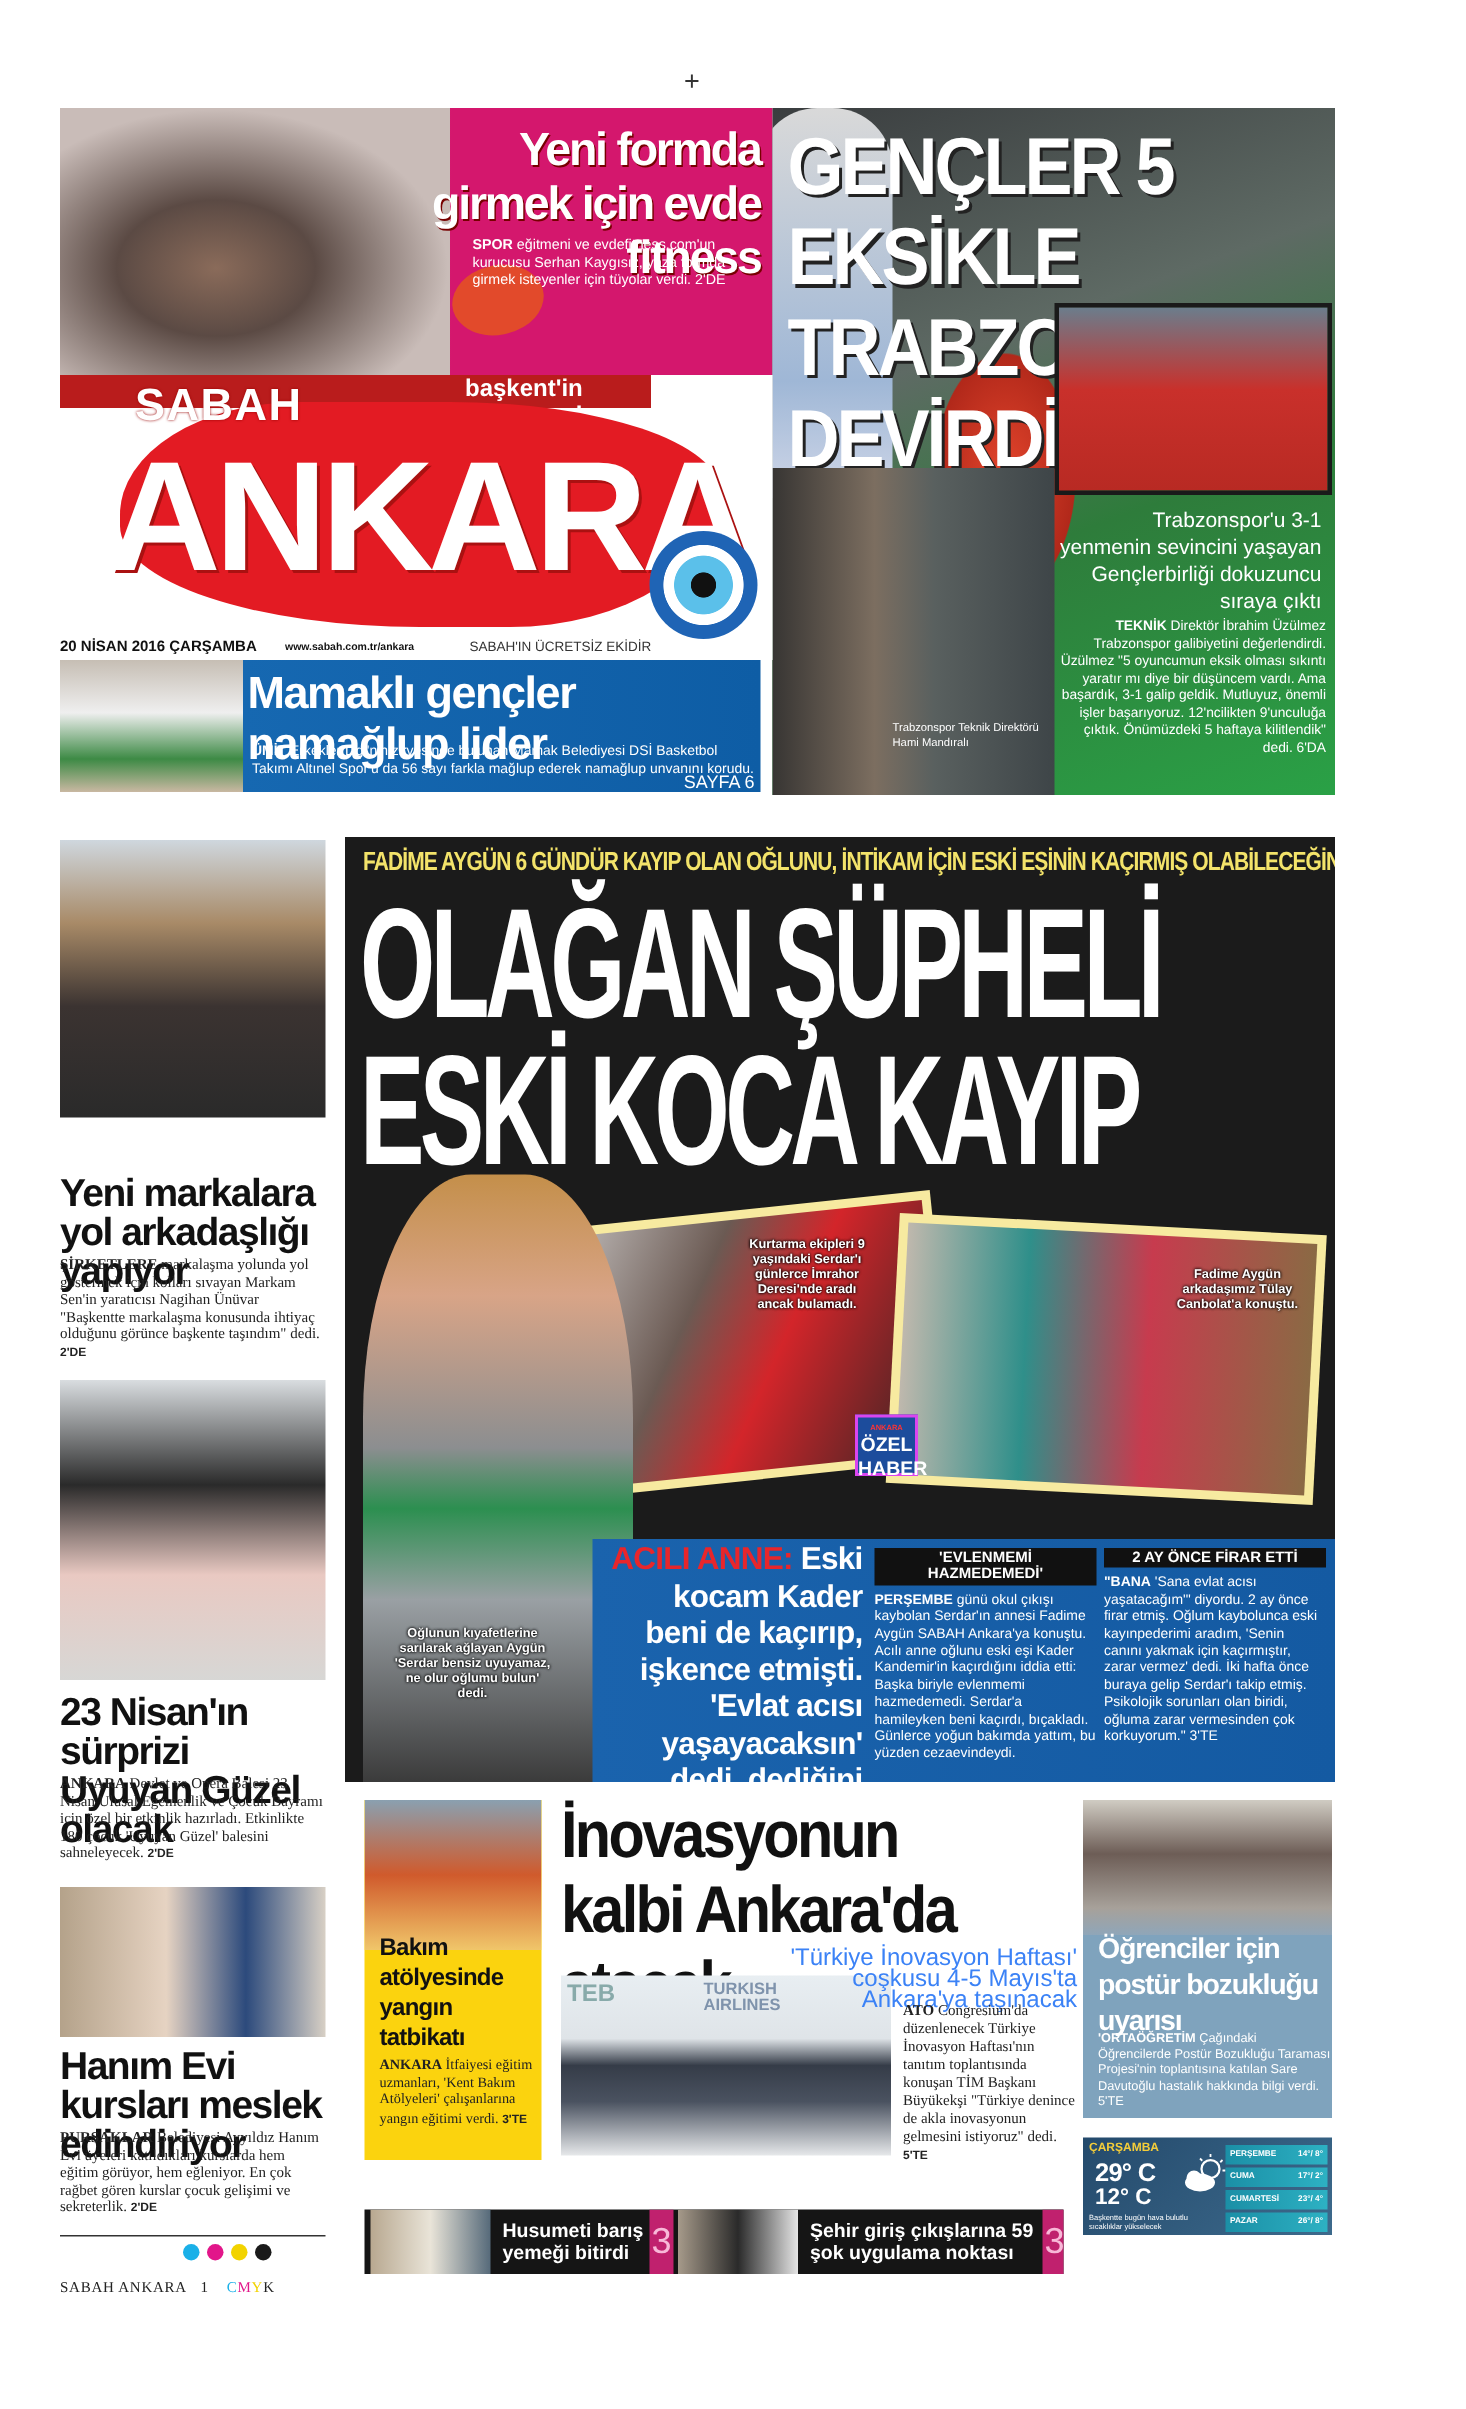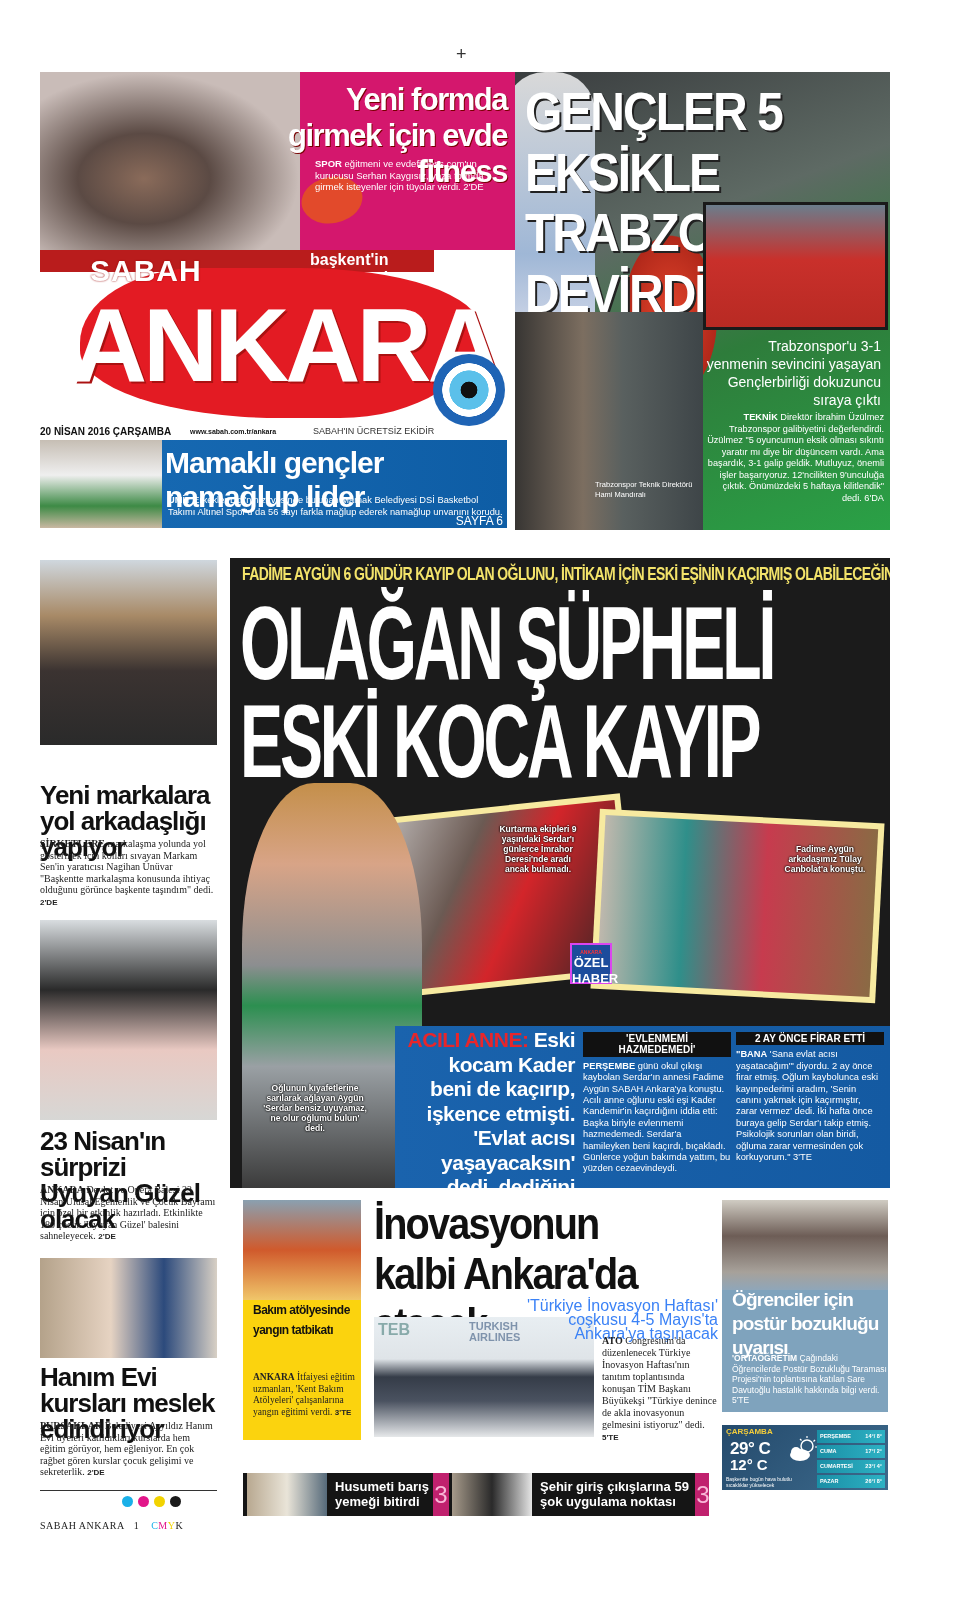--- a/index.html
+++ b/index.html
@@ -64,21 +64,21 @@
 #main .ozel small{display:block;font-size:5px;color:#f33;line-height:6px}
 #main .bluepanel{position:absolute;left:165px;top:468px;width:495px;height:162px;background:linear-gradient(90deg,#1a63ad 0%,#145aa2 100%)}
 #main .quote{position:absolute;left:175px;top:470px;width:170px;color:#fff;font-size:21px;line-height:24.5px;text-align:right;font-weight:bold;letter-spacing:-0.5px}
 #main .quote .red{color:#e8262b}
 #main .col{position:absolute;top:474px;width:148px;color:#fff;font-size:9.3px;line-height:11.4px}
 #main .col .tag{display:block;background:#111;color:#fff;font-weight:bold;font-size:10px;padding:1px 4px;margin-bottom:4px;text-align:center}
 #main .col b{font-weight:bold}
 
 #yangin{left:243px;top:1200px;width:118px;height:240px;background:#fbd30e;overflow:hidden}
 #yangin .ph{position:absolute;left:0;top:0;width:118px;height:100px;background:linear-gradient(180deg,#8aa0b0 0%,#d05a2c 50%,#f0c66a 100%)}
-#yangin h4{position:absolute;left:10px;top:100px;width:105px;font-size:12px;line-height:20px;font-weight:bold;letter-spacing:-0.5px;color:#111}
+#yangin h4{position:absolute;left:10px;top:89px;width:105px;font-size:16px;line-height:20px;font-weight:bold;letter-spacing:-0.5px;color:#111}
 #yangin p{position:absolute;left:10px;top:172px;width:105px;font-size:9.5px;line-height:11.6px;color:#222}
 #inov{left:370px;top:1195px;width:348px;height:255px}
 #inov h2{position:absolute;left:4px;top:4px;width:345px;font-size:44px;line-height:50px;font-weight:bold;letter-spacing:-2px;color:#111;transform:scaleX(0.9);transform-origin:left}
 #inov .sub{position:absolute;left:130px;top:104px;width:218px;font-size:16px;line-height:14px;color:#3b82f6;text-align:right}
 #inov .ph{position:absolute;left:4px;top:122px;width:220px;height:120px;background:linear-gradient(180deg,#e8eef2 0%,#dfe4e8 35%,#353c48 50%,#4a5260 70%,#e6e8ea 100%)}
 #inov p{position:absolute;left:232px;top:140px;width:118px;font-size:10px;line-height:12px;color:#222}
 #postur{left:722px;top:1200px;width:166px;height:212px;background:#7fa3bd;overflow:hidden}
 #postur .ph{position:absolute;left:0;top:0;width:166px;height:90px;background:linear-gradient(180deg,#d0ccc3 0%,#6d5d56 40%,#a7a19a 80%,#8fa6b9 100%)}
 #postur h4{position:absolute;left:10px;top:88px;width:160px;color:#fff;font-size:19px;line-height:24px;font-weight:bold;letter-spacing:-0.8px}
 #postur p{position:absolute;left:10px;top:153px;width:155px;color:#fff;font-size:8.5px;line-height:10.5px}

